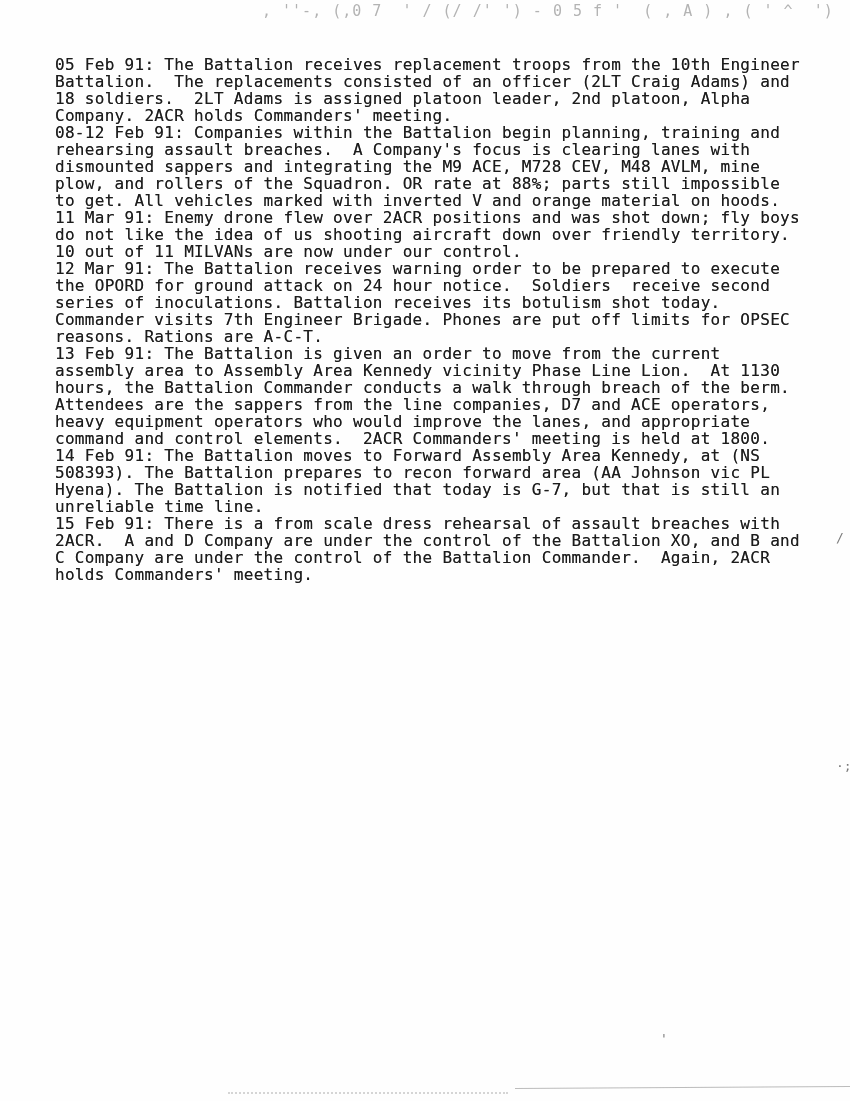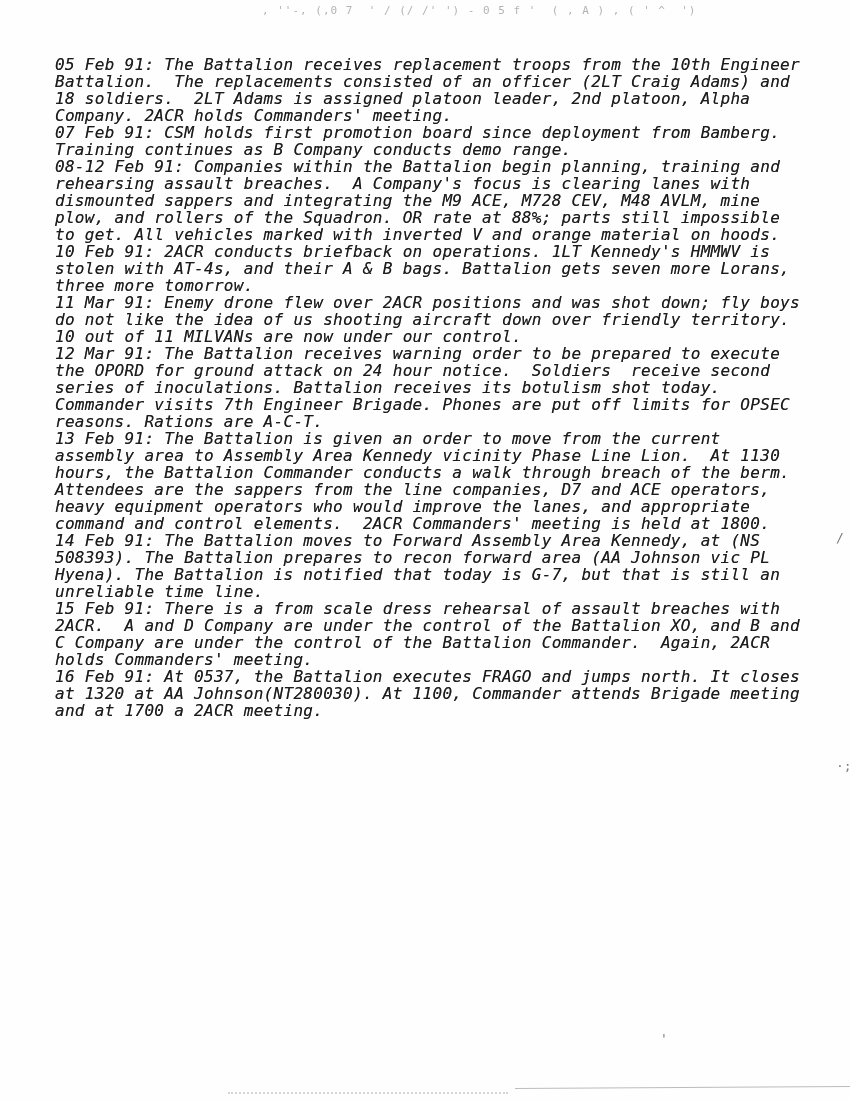--- a/index.html
+++ b/index.html
@@ -13,34 +13,33 @@
     height: 1101px;
     background: #fefefe;
     overflow: hidden;
     font-family: "DejaVu Sans Mono", "Liberation Mono", monospace;
   }
   .faded-header {
     position: absolute;
     top: 5px;
     left: 262px;
     width: 360px;
-    font-size: 11px;
+    font-size: 15px;
     line-height: 12px;
     color: #9a9a9a;
     opacity: 0.75;
     filter: blur(0.4px);
     white-space: pre;
     letter-spacing: 1px;
   }
   .content {
     position: absolute;
     left: 55px;
     top: 56px;
     width: 762px;
-    font-style: italic;
   }
   p.entry {
     margin: 0;
     white-space: pre-wrap;
     font-size: 16px;
     line-height: 17px;
     letter-spacing: 0.3px;
     color: #1c1c1c;
     text-shadow: 0 0 0.6px rgba(25,25,25,0.65);
   }
@@ -81,32 +80,27 @@
   <div class="faded-header">, ''-, (,0 7  ' / (/ /' ') - 0 5 f '  ( , A ) , ( ' ^  ')</div>
 
   <div class="content">
 
     <p class="entry g0"><span>05 Feb 91:</span><span> The Battalion receives replacement troops from the 10th Engineer
 Battalion.  The replacements consisted of an officer (2LT Craig Adams) and
 18 soldiers.  2LT Adams is assigned platoon leader, 2nd platoon, Alpha
 Company. 2ACR holds Commanders' meeting.</span></p>
 
 
-    <p class="entry g2"><span>07 Feb 91:</span><span> CSM holds first promotion board since deployment from Bamberg.
-Training continues as B Company conducts demo range.</span></p>
 
     <p class="entry g1"><span>08-12 Feb 91:</span><span> Companies within the Battalion begin planning, training and
 rehearsing assault breaches.  A Company's focus is clearing lanes with
 dismounted sappers and integrating the M9 ACE, M728 CEV, M48 AVLM, mine
 plow, and rollers of the Squadron. OR rate at 88%; parts still impossible
 to get. All vehicles marked with inverted V and orange material on hoods.</span></p>
 
-    <p class="entry g2"><span>10 Feb 91:</span><span> 2ACR conducts briefback on operations. 1LT Kennedy's HMMWV is
-stolen with AT-4s, and their A &amp; B bags. Battalion gets seven more Lorans,
-three more tomorrow.</span></p>
 
     <p class="entry g1"><span>11 Mar 91:</span><span> Enemy drone flew over 2ACR positions and was shot down; fly boys
 do not like the idea of us shooting aircraft down over friendly territory.
 10 out of 11 MILVANs are now under our control.</span></p>
 
     <p class="entry g1"><span>12 Mar 91:</span><span> The Battalion receives warning order to be prepared to execute
 the OPORD for ground attack on 24 hour notice.  Soldiers  receive second
 series of inoculations. Battalion receives its botulism shot today.
 Commander visits 7th Engineer Brigade. Phones are put off limits for OPSEC
 reasons. Rations are A-C-T.</span></p>
@@ -121,23 +115,20 @@
     <p class="entry g2"><span>14 Feb 91:</span><span> The Battalion moves to Forward Assembly Area Kennedy, at (NS
 508393). The Battalion prepares to recon forward area (AA Johnson vic PL
 Hyena). The Battalion is notified that today is G-7, but that is still an
 unreliable time line.</span></p>
 
     <p class="entry g2"><span>15 Feb 91:</span><span> There is a from scale dress rehearsal of assault breaches with
 2ACR.  A and D Company are under the control of the Battalion XO, and B and
 C Company are under the control of the Battalion Commander.  Again, 2ACR
 holds Commanders' meeting.</span></p>
 
-    <p class="entry g3"><span>16 Feb 91:</span><span> At 0537, the Battalion executes FRAGO and jumps north. It closes
-at 1320 at AA Johnson(NT280030). At 1100, Commander attends Brigade meeting
-and at 1700 a 2ACR meeting.</span></p>
 
 
   </div>
 
   <span class="artifact" style="left:836px; top:530px;">/</span>
   <span class="artifact" style="left:836px; top:758px;">·;</span>
   <span class="artifact" style="left:660px; top:1031px;">'</span>
 
   <div class="scan-line-1"></div>
   <div class="scan-line-2"></div>

